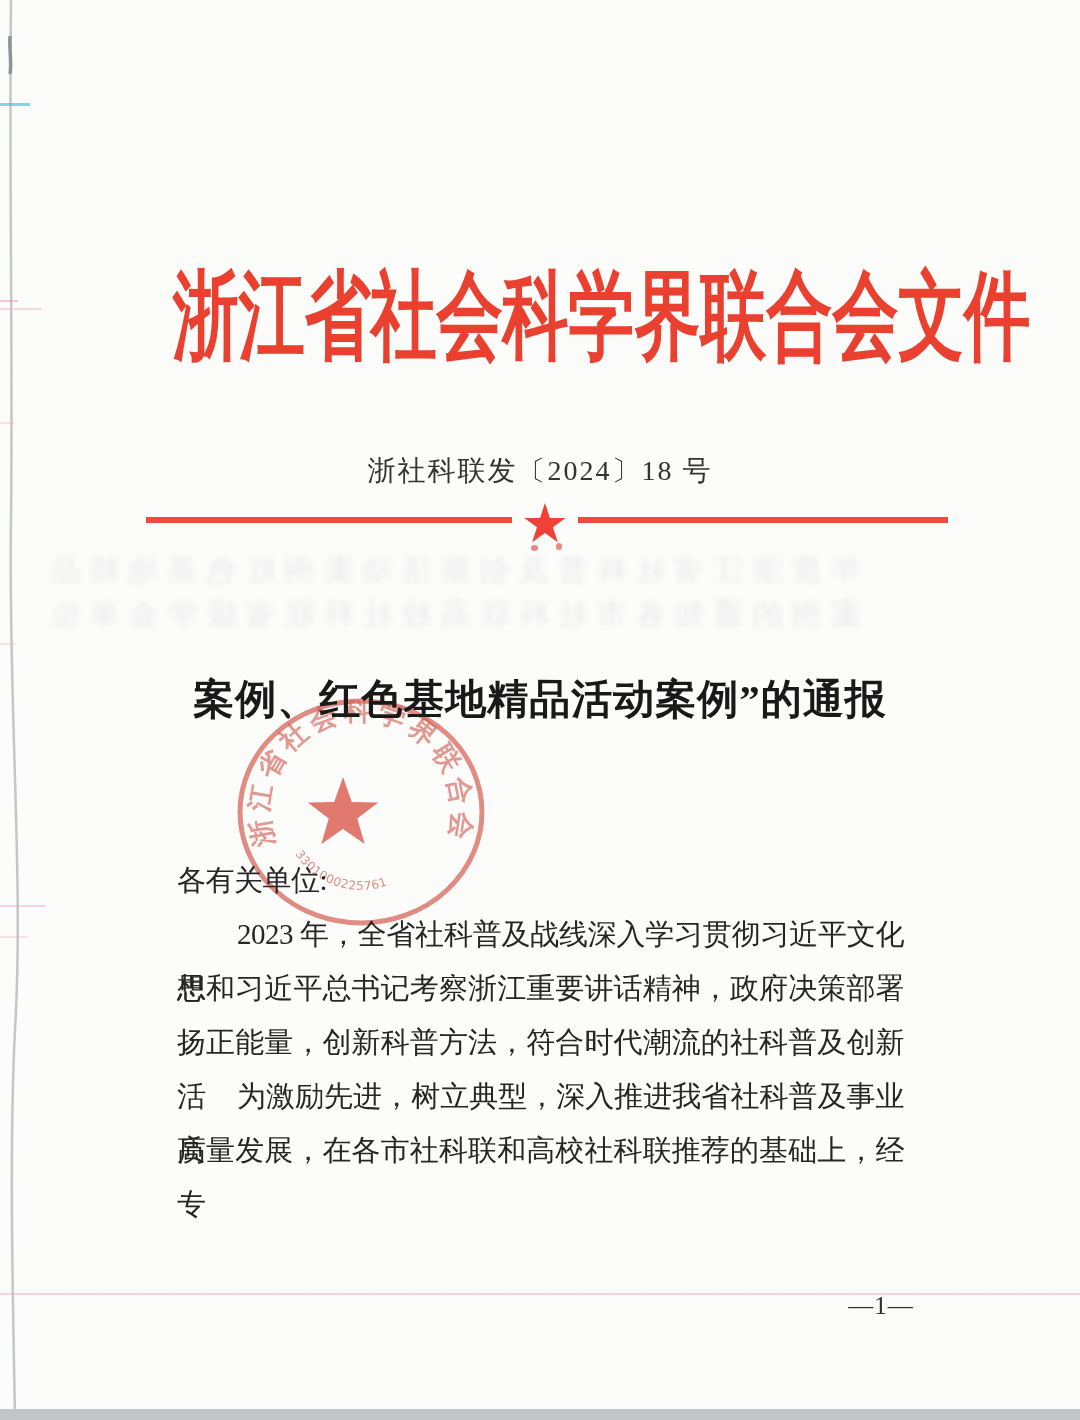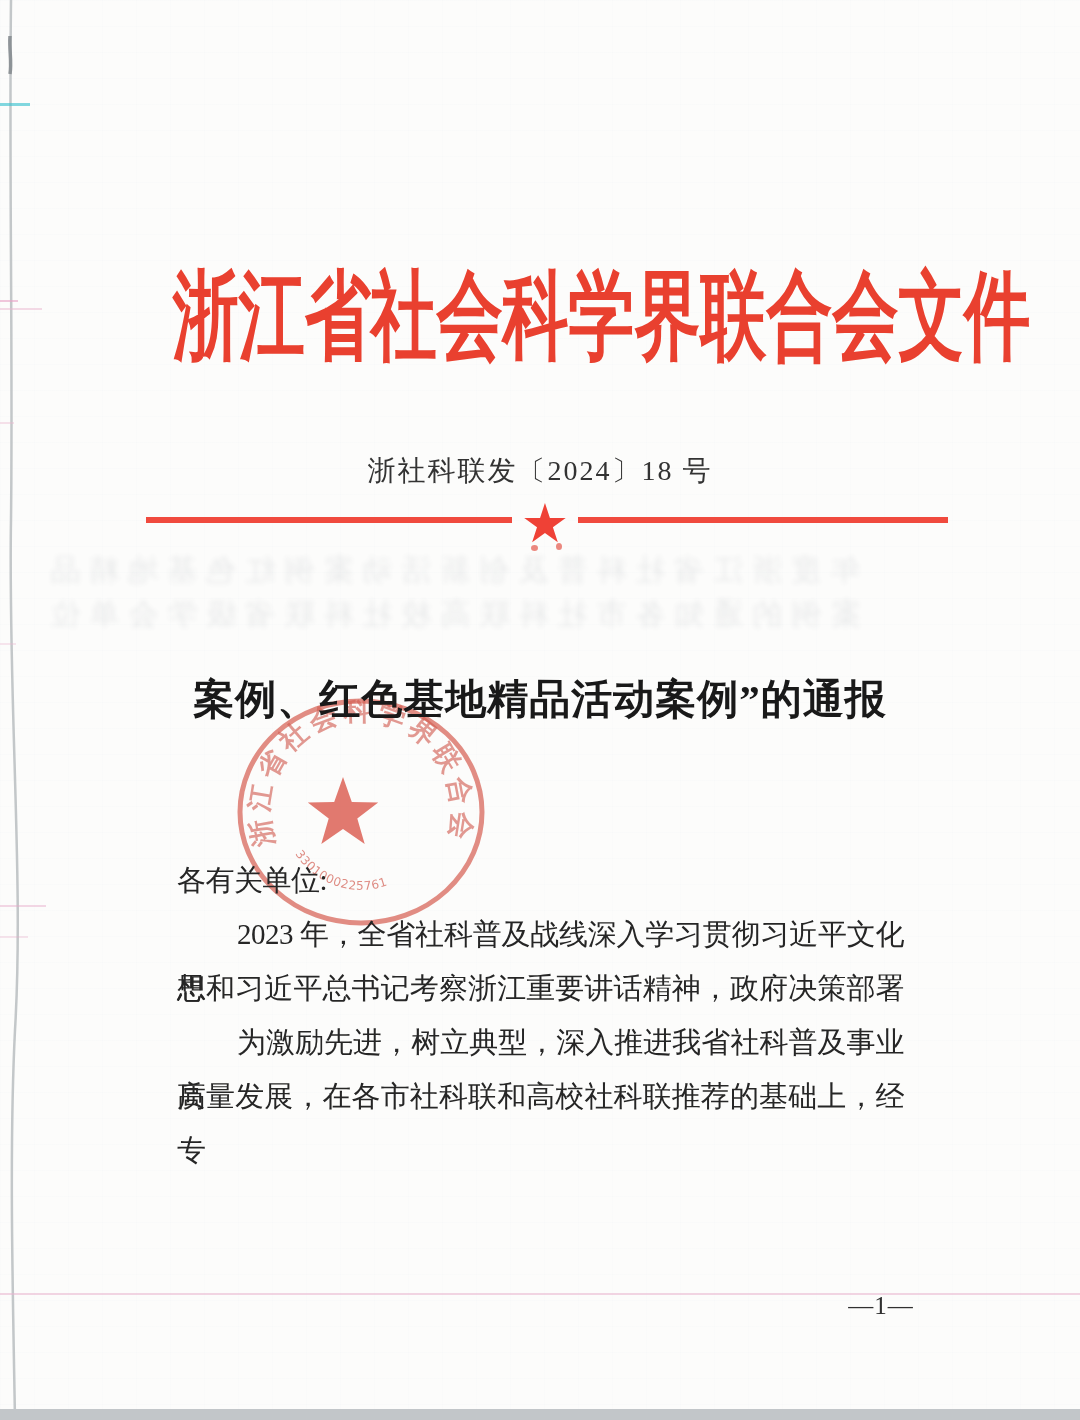--- a/index.html
+++ b/index.html
@@ -132,20 +132,21 @@
       <textPath href="#sealNum" startOffset="2%">3301000225761</textPath>
     </text>
   </svg>
 
   <div class="abs notice-title title-2">案例、红色基地精品活动案例”的通报</div>
 
   <div class="abs body-block">
     <div class="body-line">各有关单位:</div>
     <div class="body-line jst ind">2023 年，全省社科普及战线深入学习贯彻习近平文化思</div>
     <div class="body-line jst">想和习近平总书记考察浙江重要讲话精神，政府决策部署</div>
+    <div class="body-line jst">扬正能量，创新科普方法，符合时代潮流的社科普及创新活</div>
     <div class="body-line jst ind">为激励先进，树立典型，深入推进我省社科普及事业高</div>
     <div class="body-line jst">质量发展，在各市社科联和高校社科联推荐的基础上，经专</div>
   </div>
 
   <div class="abs page-number">—1—</div>
 
   <svg class="abs edge-svg" width="40" height="1420" viewBox="0 0 40 1420">
     <path d="M 11 0 C 9 180 13 350 11 520 C 8 700 24 880 15 1030 C 9 1150 13 1300 15 1420" fill="none" stroke="#b9bdc0" stroke-width="2.5" opacity="0.85"></path>
     <path d="M 10 36 C 9 50 12 62 10 74" fill="none" stroke="#868c90" stroke-width="3.5" opacity="0.9"></path>
   </svg>

